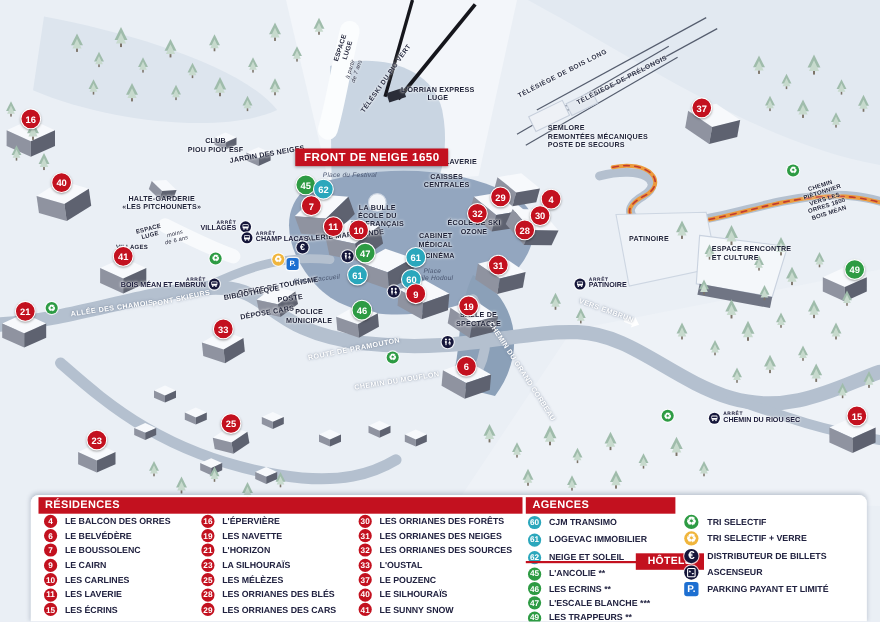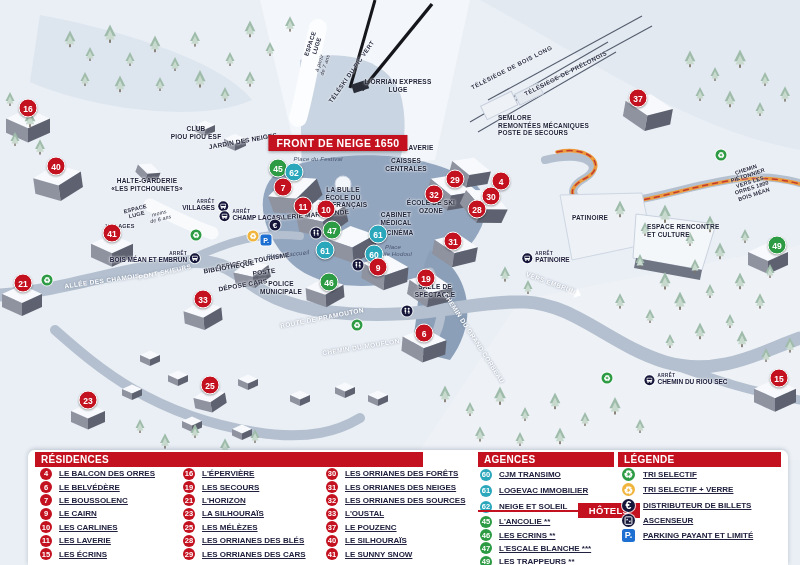--- a/index.html
+++ b/index.html
@@ -47,21 +47,21 @@
   #panel{position:absolute;left:28px;top:450px;width:760px;height:115px;background:rgba(255,255,255,.96);
          border-radius:7px 7px 0 0;z-index:10;box-shadow:0 -1px 4px rgba(40,60,90,.25);}
   .hbar{position:absolute;height:15px;background:#c3111f;color:#fff;font-weight:700;font-size:10px;
         line-height:15px;padding-left:6px;letter-spacing:.3px;box-sizing:border-box;}
   .lcol{position:absolute;top:17px;}
   .lrow{display:flex;align-items:center;gap:7px;height:13.4px;}
   .lrow.tall{height:15.9px;}
   .ln{width:12px;height:12px;border-radius:50%;color:#fff;font-size:7.5px;font-weight:700;display:flex;
       align-items:center;justify-content:center;flex:0 0 12px;}
   .ln.r{background:#c3111f}.ln.h{background:#2d9b43}.ln.a{background:#2ba7bc}
-  .ll{font-size:8px;font-weight:700;color:#20213f;white-space:nowrap;text-decoration:underline;}
+  .ll{font-size:8px;font-weight:700;color:#20213f;white-space:nowrap;}
   #hotels-div{position:absolute;left:450px;top:60px;width:162px;height:2px;background:#c3111f;}
   #hotels-badge{position:absolute;left:550px;top:53px;width:62px;height:15px;background:#c3111f;color:#fff;
         font-weight:700;font-size:9.5px;line-height:15px;text-align:center;letter-spacing:.3px;}
   .lgrow{display:flex;align-items:center;gap:8px;height:15.3px;}
 </style>
 </head>
 <body>
 
 <div id="stage">
 
@@ -453,23 +453,22 @@
             <rect x="6.25" y="6.2" width="0.55" height="1.9" fill="#fff"></rect>
             <rect x="7.1" y="6.2" width="0.55" height="1.9" fill="#fff"></rect>
           </svg>
         </div>
       </div>
     </div>
 
   <div class="banner" id="banner" style="left: 338px; top: 143px;">FRONT DE NEIGE 1650</div>
 
   <div id="panel">
-    <div class="hbar" style="left:7px;top:2px;width:388px;">RÉSIDENCES</div>
+    <div class="hbar" style="left:7px;top:2px;width:440px;">RÉSIDENCES</div>
     <div class="hbar" style="left:450px;top:2px;width:136px;">AGENCES IMMOBILIÈRES</div>
-    <div class="hbar" style="left:590px;top:2px;width:163px;">LÉGENDE</div>
 
     <div class="lcol" id="res-col0" style="left:12px;">
         <div class="lrow">
           <span class="ln r">4</span>
           <span class="ll">LE BALCON DES ORRES</span>
         </div>
         <div class="lrow">
           <span class="ln r">6</span>
           <span class="ll">LE BELVÉDÈRE</span>
         </div>
@@ -494,21 +493,21 @@
           <span class="ll">LES ÉCRINS</span>
         </div>
       </div>
     <div class="lcol" id="res-col1" style="left:155px;">
         <div class="lrow">
           <span class="ln r">16</span>
           <span class="ll">L'ÉPERVIÈRE</span>
         </div>
         <div class="lrow">
           <span class="ln r">19</span>
-          <span class="ll">LES SECOURS</span>
+          <span class="ll">LES NAVETTE</span>
         </div>
         <div class="lrow">
           <span class="ln r">21</span>
           <span class="ll">L'HORIZON</span>
         </div>
         <div class="lrow">
           <span class="ln r">23</span>
           <span class="ll">LA SILHOURAÏS</span>
         </div>
         <div class="lrow">

